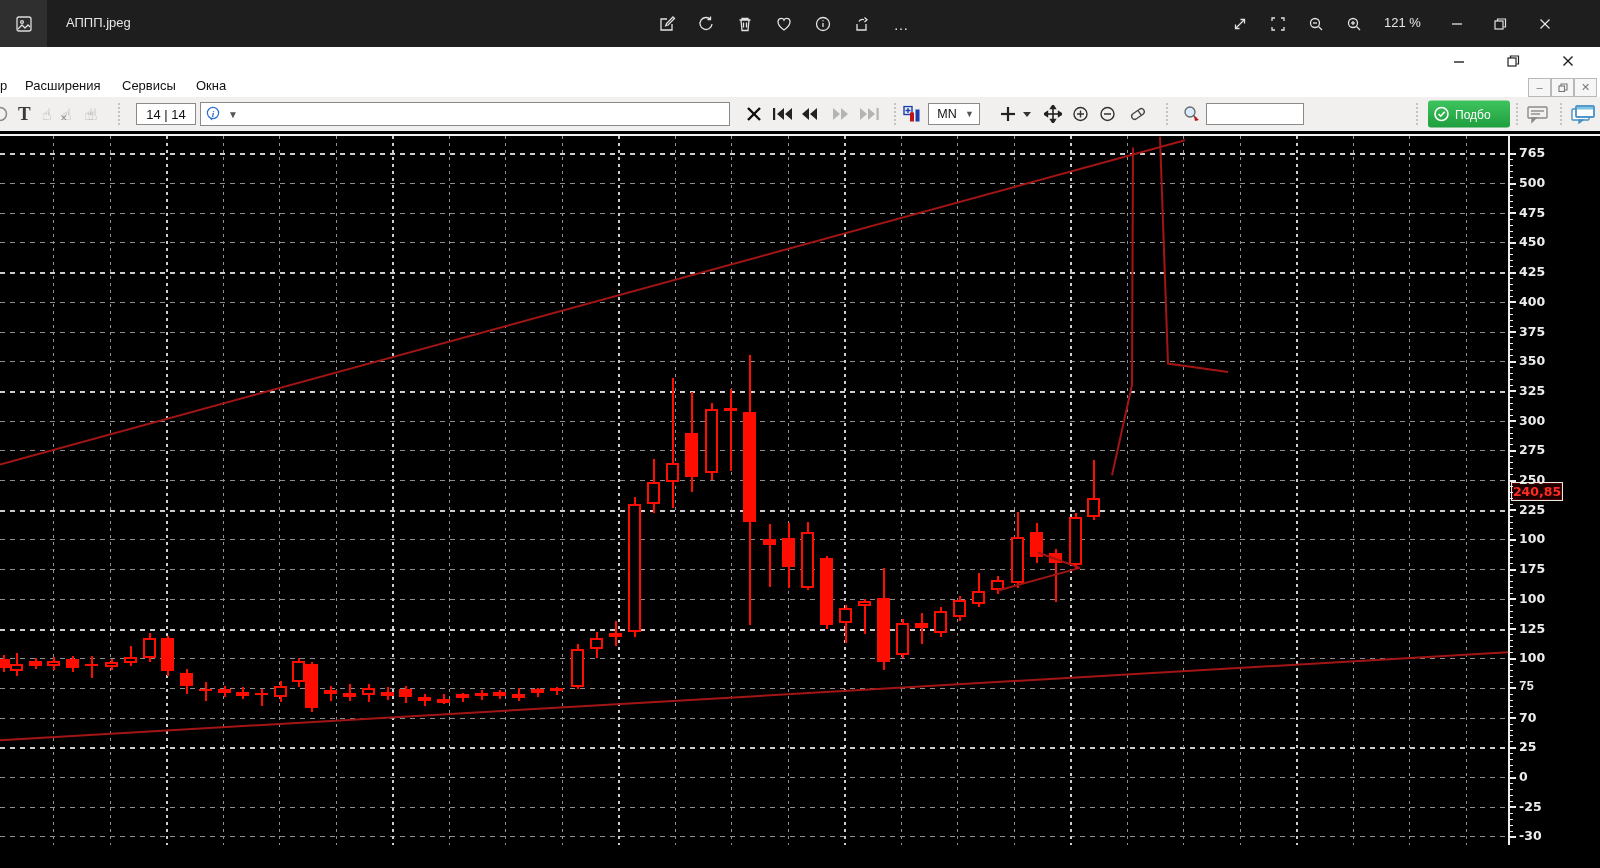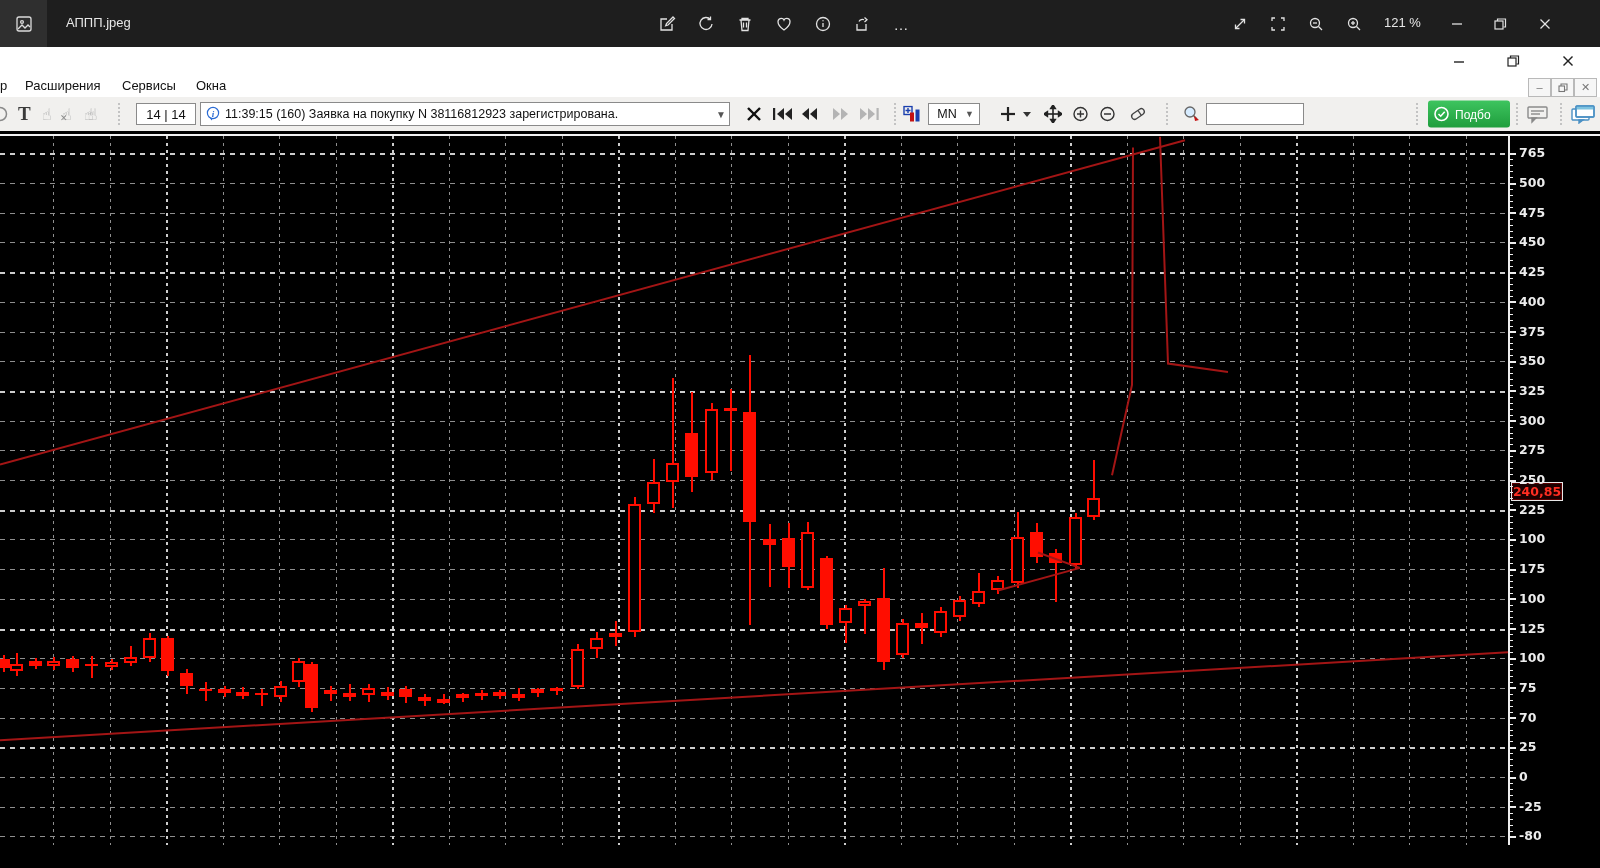--- a/index.html
+++ b/index.html
@@ -238,21 +238,20 @@
     <div class="abs tb counter-box" style="left:136px">14 | 14</div>
 
     <div class="abs tb combo" style="left:200px">
       <span style="margin:0 4px;">
         <svg width="16" height="16" viewBox="0 0 16 16">
             <circle cx="8" cy="7" r="5.6" fill="#fff" stroke="#2a6bd4" stroke-width="1.2"></circle>
             <text x="8" y="10.5" text-anchor="middle" font-size="9" font-family="Liberation Serif,serif" font-weight="bold" fill="#2a6bd4" font-style="italic">i</text>
             <path d="M5 12l1.5 2.5L8 12" fill="#2a6bd4"></path>
           </svg>
       </span>
-      <span class="combo-text">11:39:15 (160) Заявка на покупку N 38116812923 зарегистрирована.</span>
       <span class="combo-arrow">▼</span>
     </div>
 
     <div class="abs tb" style="left:745px">
       <svg width="18" height="16" viewBox="0 0 18 16" stroke="#111" stroke-width="2.4">
           <line x1="3" y1="2" x2="15" y2="14"></line>
           <line x1="15" y1="2" x2="3" y2="14"></line>
         </svg>
     </div>
 
@@ -386,36 +385,36 @@
         </svg>
     </div>
   </div>
 
   <div class="abs" id="chart">
     <div class="abs chart-topline"></div>
     <div class="abs axis-line"></div>
     <div class="abs price-tag" id="price-tag" style="top: 350.9px;">240,85</div>
   <div style="position: absolute; left: 0px; top: 705.4px; width: 1506px; height: 1px; background: repeating-linear-gradient(90deg, rgb(143, 143, 143) 0px, rgb(143, 143, 143) 5px, transparent 5px, transparent 10px);"></div>
       <div style="position: absolute; left: 1508px; top: 704.9px; width: 8px; height: 2px; background: rgb(237, 237, 237);"></div>
-      <div class="axis-label" style="position: absolute; top: 697.4px;">-80</div>
+      <div class="axis-label" style="position: absolute; top: 697.4px;">-30</div>
       <div style="position: absolute; left: 0px; top: 675.7px; width: 1506px; height: 1px; background: repeating-linear-gradient(90deg, rgb(143, 143, 143) 0px, rgb(143, 143, 143) 5px, transparent 5px, transparent 10px);"></div>
       <div style="position: absolute; left: 1508px; top: 675.2px; width: 8px; height: 2px; background: rgb(237, 237, 237);"></div>
       <div class="axis-label" style="position: absolute; top: 667.7px;">-25</div>
       <div style="position: absolute; left: 0px; top: 646px; width: 1506px; height: 1px; background: repeating-linear-gradient(90deg, rgb(143, 143, 143) 0px, rgb(143, 143, 143) 5px, transparent 5px, transparent 10px);"></div>
       <div style="position: absolute; left: 1508px; top: 645.5px; width: 8px; height: 2px; background: rgb(237, 237, 237);"></div>
       <div class="axis-label" style="position: absolute; top: 638px;">0</div>
       <div style="position: absolute; left: 0px; top: 616.3px; width: 1506px; height: 2px; background: repeating-linear-gradient(90deg, rgb(205, 205, 205) 0px, rgb(205, 205, 205) 5px, transparent 5px, transparent 10px);"></div>
       <div style="position: absolute; left: 1508px; top: 615.8px; width: 8px; height: 2px; background: rgb(237, 237, 237);"></div>
       <div class="axis-label" style="position: absolute; top: 608.3px;">25</div>
       <div style="position: absolute; left: 0px; top: 586.6px; width: 1506px; height: 1px; background: repeating-linear-gradient(90deg, rgb(143, 143, 143) 0px, rgb(143, 143, 143) 5px, transparent 5px, transparent 10px);"></div>
       <div style="position: absolute; left: 1508px; top: 586.1px; width: 8px; height: 2px; background: rgb(237, 237, 237);"></div>
       <div class="axis-label" style="position: absolute; top: 578.6px;">70</div>
       <div style="position: absolute; left: 0px; top: 556.9px; width: 1506px; height: 1px; background: repeating-linear-gradient(90deg, rgb(143, 143, 143) 0px, rgb(143, 143, 143) 5px, transparent 5px, transparent 10px);"></div>
       <div style="position: absolute; left: 1508px; top: 556.4px; width: 8px; height: 2px; background: rgb(237, 237, 237);"></div>
-      <div class="axis-label" style="position: absolute; top: 548.9px;">75</div>
+      <div class="axis-label" style="position: absolute; top: 548.9px; font-family: Liberation Mono, monospace;">75</div>
       <div style="position: absolute; left: 0px; top: 527.2px; width: 1506px; height: 1px; background: repeating-linear-gradient(90deg, rgb(143, 143, 143) 0px, rgb(143, 143, 143) 5px, transparent 5px, transparent 10px);"></div>
       <div style="position: absolute; left: 1508px; top: 526.7px; width: 8px; height: 2px; background: rgb(237, 237, 237);"></div>
       <div class="axis-label" style="position: absolute; top: 519.2px;">100</div>
       <div style="position: absolute; left: 0px; top: 497.5px; width: 1506px; height: 2px; background: repeating-linear-gradient(90deg, rgb(205, 205, 205) 0px, rgb(205, 205, 205) 5px, transparent 5px, transparent 10px);"></div>
       <div style="position: absolute; left: 1508px; top: 497px; width: 8px; height: 2px; background: rgb(237, 237, 237);"></div>
       <div class="axis-label" style="position: absolute; top: 489.5px;">125</div>
       <div style="position: absolute; left: 0px; top: 467.8px; width: 1506px; height: 1px; background: repeating-linear-gradient(90deg, rgb(143, 143, 143) 0px, rgb(143, 143, 143) 5px, transparent 5px, transparent 10px);"></div>
       <div style="position: absolute; left: 1508px; top: 467.3px; width: 8px; height: 2px; background: rgb(237, 237, 237);"></div>
       <div class="axis-label" style="position: absolute; top: 459.8px;">100</div>
       <div style="position: absolute; left: 0px; top: 438.1px; width: 1506px; height: 1px; background: repeating-linear-gradient(90deg, rgb(143, 143, 143) 0px, rgb(143, 143, 143) 5px, transparent 5px, transparent 10px);"></div>

